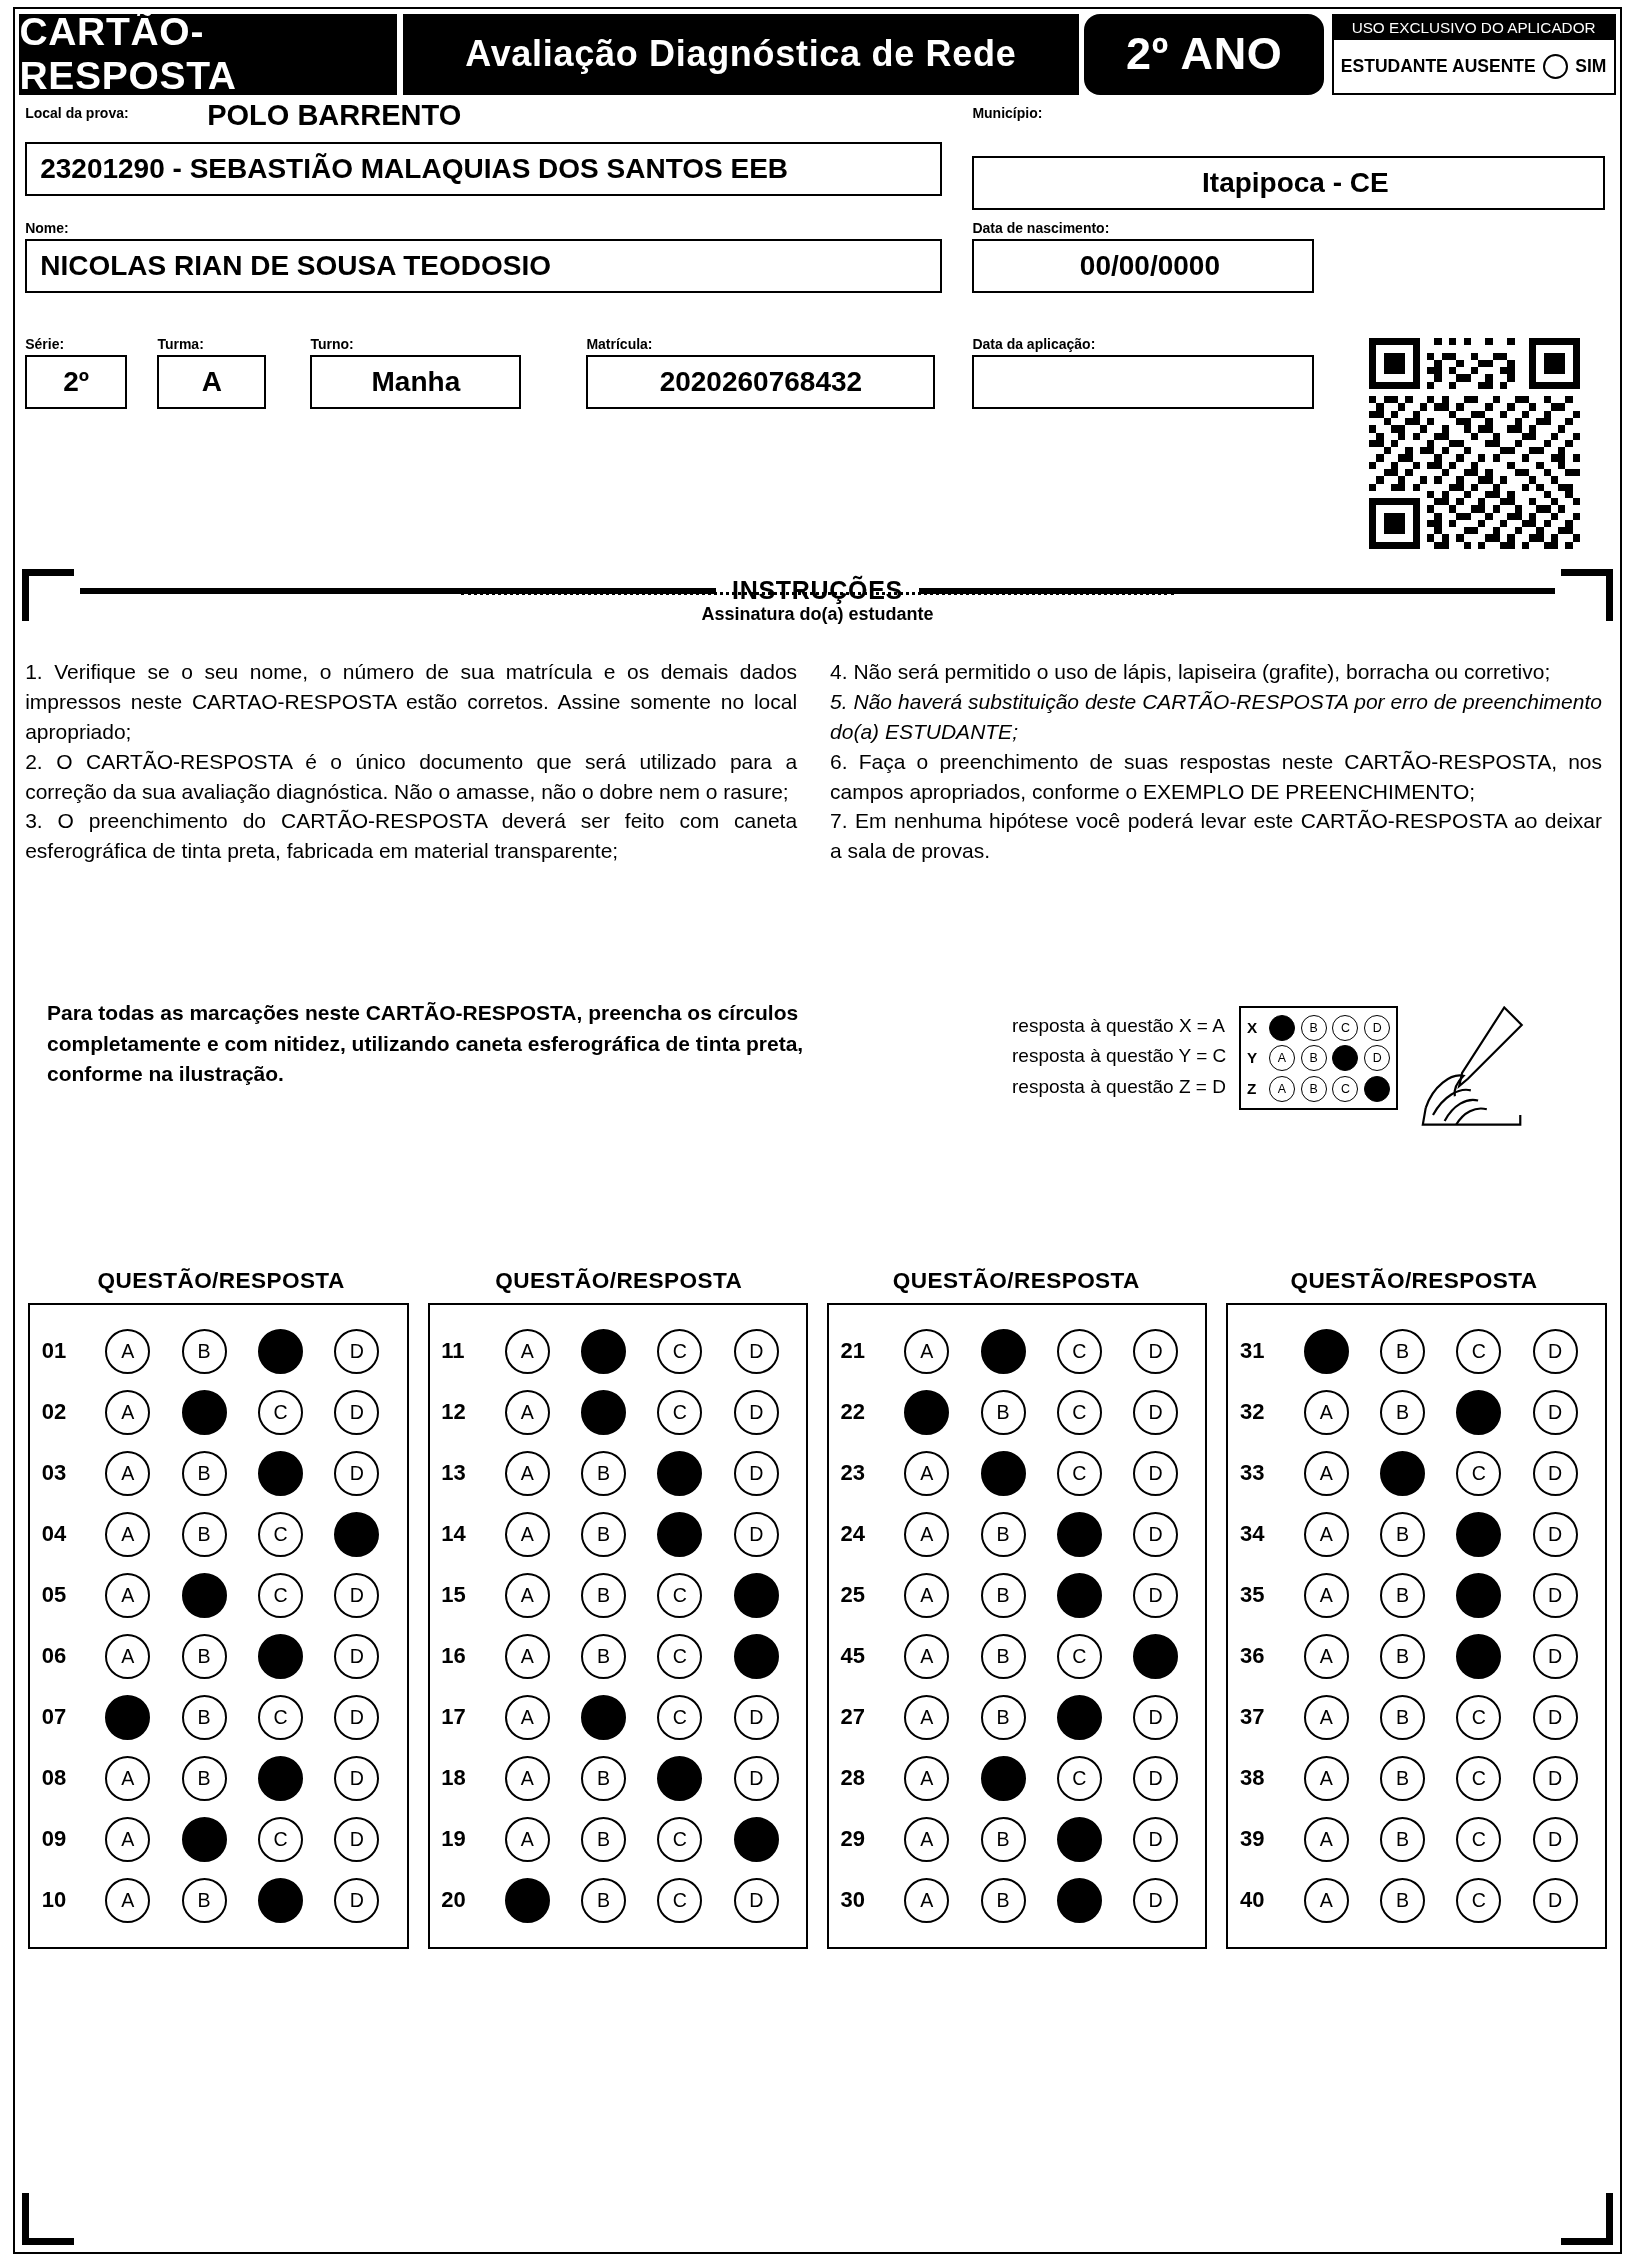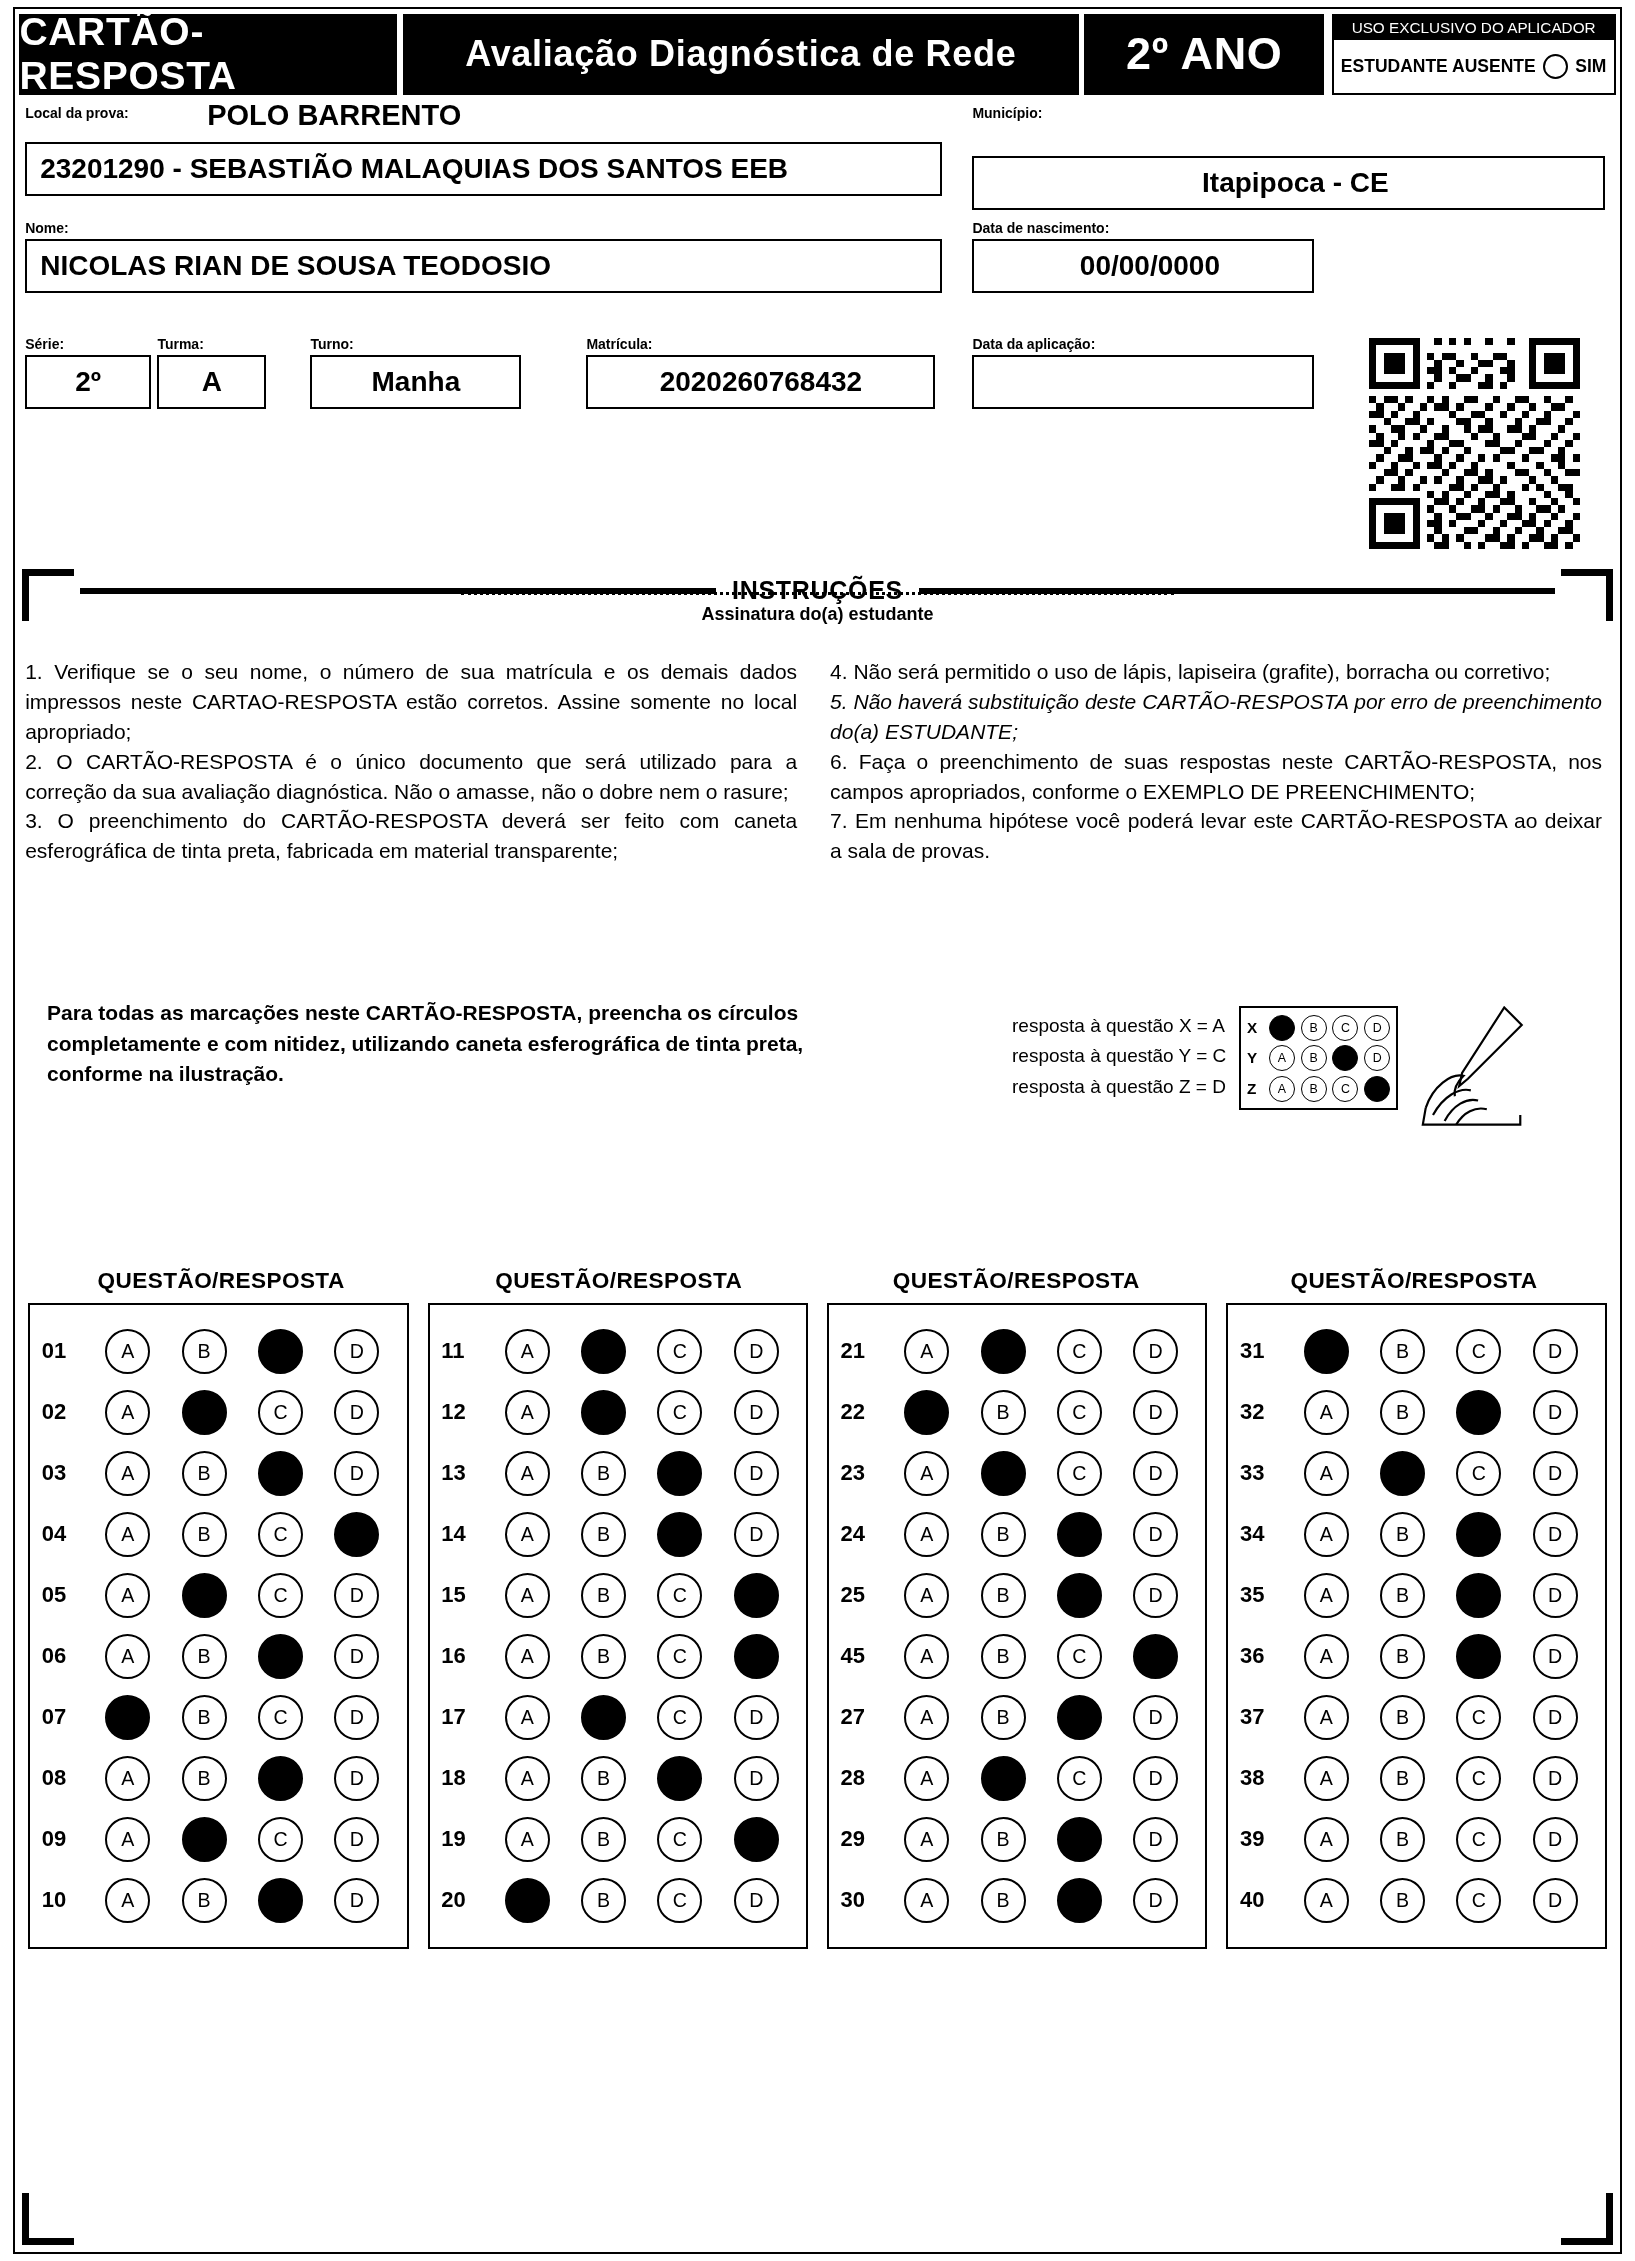--- a/index.html
+++ b/index.html
@@ -39,21 +39,21 @@
     background: #000;
     color: #fff;
     display: flex;
     align-items: center;
     justify-content: center;
     font-weight: bold;
     letter-spacing: 0.7px;
   }
   .hdr-title1 { width: 378px; font-size: 39px; }
   .hdr-title2 { flex: 1; font-size: 36px; margin-left: 5.8px;}
-  .hdr-title3 { width: 240px; font-size: 45px; margin-left: 5.8px;}
+  .hdr-title3 { width: 240px; font-size: 45px; margin-left: 5.8px; border-radius: 16px;}
   .hdr-applicator {
     width: 284px;
     margin-left: 7.3px;
     border: 2.2px solid #000;
     box-sizing: border-box;
     display: flex;
     flex-direction: column;
   }
   .hdr-applicator .top {
     background: #000;
@@ -108,21 +108,21 @@
   }
   .row-mun {
     position: absolute; left: 953px; top: 0; width: 633px;
   }
   .row-nome {
     position: absolute; left: 5.8px; top: 115px; width: 917px;
   }
   .row-nasc {
     position: absolute; left: 953px; top: 115px; width: 342px;
   }
-  .row-serie { position:absolute; left:5.8px; top: 231px; width: 126px;}
+  .row-serie { position:absolute; left:5.8px; top: 231px; width: 102px;}
   .row-turma { position:absolute; left:138px; top: 231px; width: 109px;}
   .row-turno { position:absolute; left:291px; top: 231px; width: 211px;}
   .row-matr  { position:absolute; left:567px; top: 231px; width: 349px;}
   .row-apl   { position:absolute; left:953px; top: 231px; width: 342px;}
 
   .qr {
     position: absolute;
     left: 1350px;
     top: 233px;
     width: 211px;

